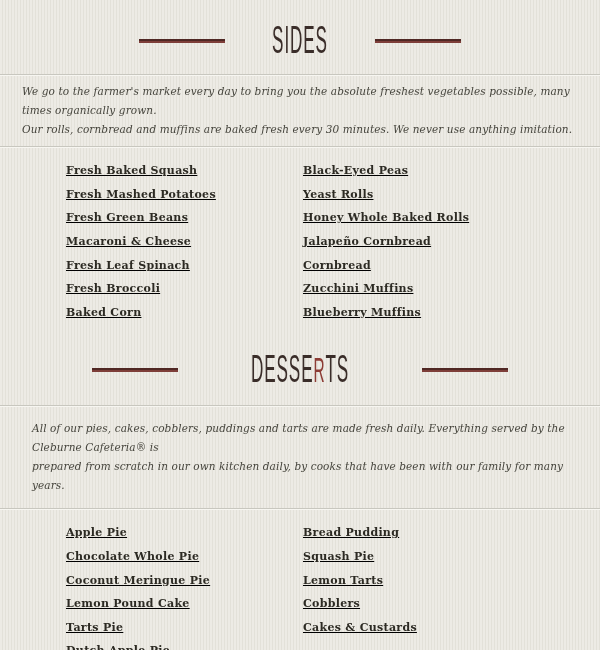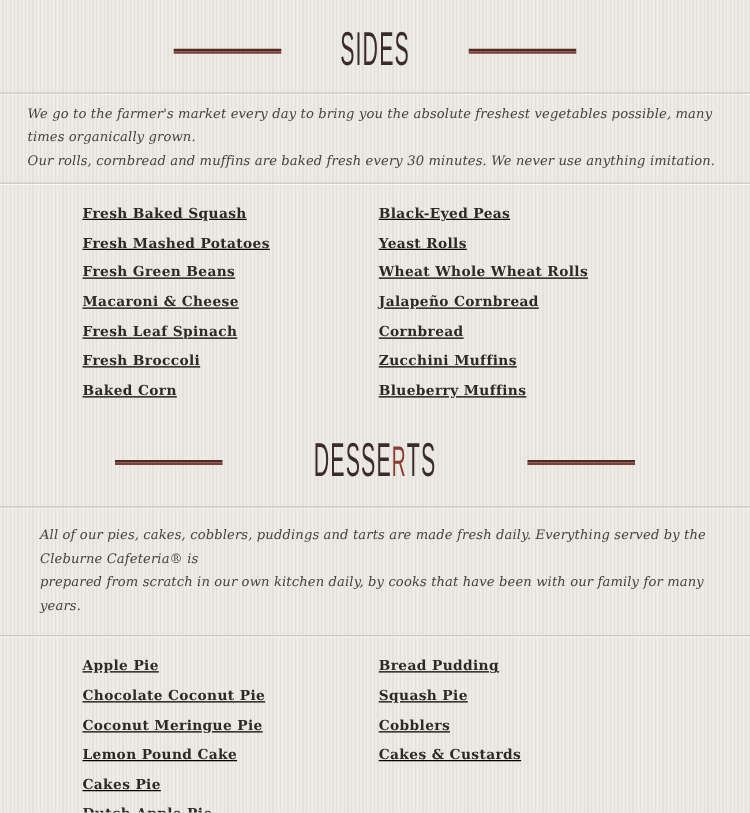--- a/index.html
+++ b/index.html
@@ -92,48 +92,49 @@
           <li class="menu-item">Fresh Mashed Potatoes</li>
           <li class="menu-item">Fresh Green Beans</li>
           <li class="menu-item">Macaroni &amp; Cheese</li>
           <li class="menu-item">Fresh Leaf Spinach</li>
           <li class="menu-item">Fresh Broccoli</li>
           <li class="menu-item">Baked Corn</li>
         </ul>
       <ul class="col">
           <li class="menu-item">Black-Eyed Peas</li>
           <li class="menu-item">Yeast Rolls</li>
-          <li class="menu-item">Wheat Whole Wheat Rolls</li>
+          <li class="menu-item">Honey Whole Baked Rolls</li>
           <li class="menu-item">Jalapeño Cornbread</li>
           <li class="menu-item">Cornbread</li>
           <li class="menu-item">Zucchini Muffins</li>
           <li class="menu-item">Blueberry Muffins</li>
         </ul>
     </div>
   </section>
 
   <section class="menu-section">
     <div class="heading-row">
       <span class="rule"></span>
       <h2 class="title"><span class="t-pre">DESSE</span><span class="t-accent">R</span><span class="t-post">TS</span></h2>
       <span class="rule"></span>
     </div>
     <div class="desc-band">
       <p class="desc"><span>All of our pies, cakes, cobblers, puddings and tarts are made fresh daily. Everything served by the Cleburne Cafeteria® is</span><br><span>prepared from scratch in our own kitchen daily, by cooks that have been with our family for many years.</span></p>
     </div>
     <div class="items">
       <ul class="col">
           <li class="menu-item">Apple Pie</li>
-          <li class="menu-item">Chocolate Coconut Pie</li>
+          <li class="menu-item">Chocolate Whole Pie</li>
           <li class="menu-item">Coconut Meringue Pie</li>
           <li class="menu-item">Lemon Pound Cake</li>
-          <li class="menu-item">Cakes Pie</li>
+          <li class="menu-item">Tarts Pie</li>
           <li class="menu-item">Dutch Apple Pie</li>
         </ul>
       <ul class="col">
           <li class="menu-item">Bread Pudding</li>
           <li class="menu-item">Squash Pie</li>
+          <li class="menu-item">Lemon Tarts</li>
           <li class="menu-item">Cobblers</li>
           <li class="menu-item">Cakes &amp; Custards</li>
         </ul>
     </div>
   </section>
 </main>
 
 </body></html>

